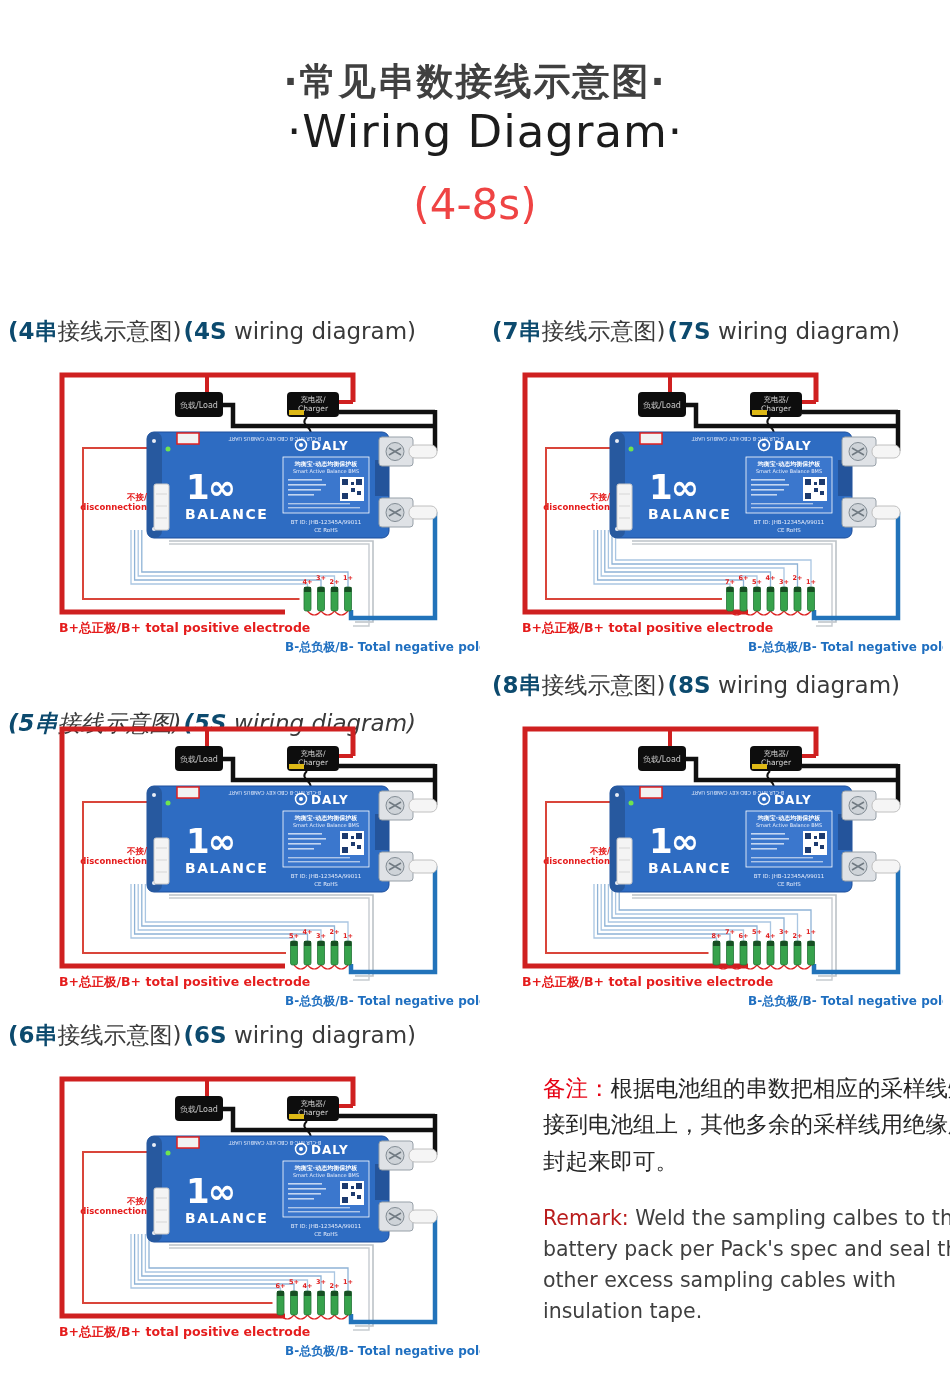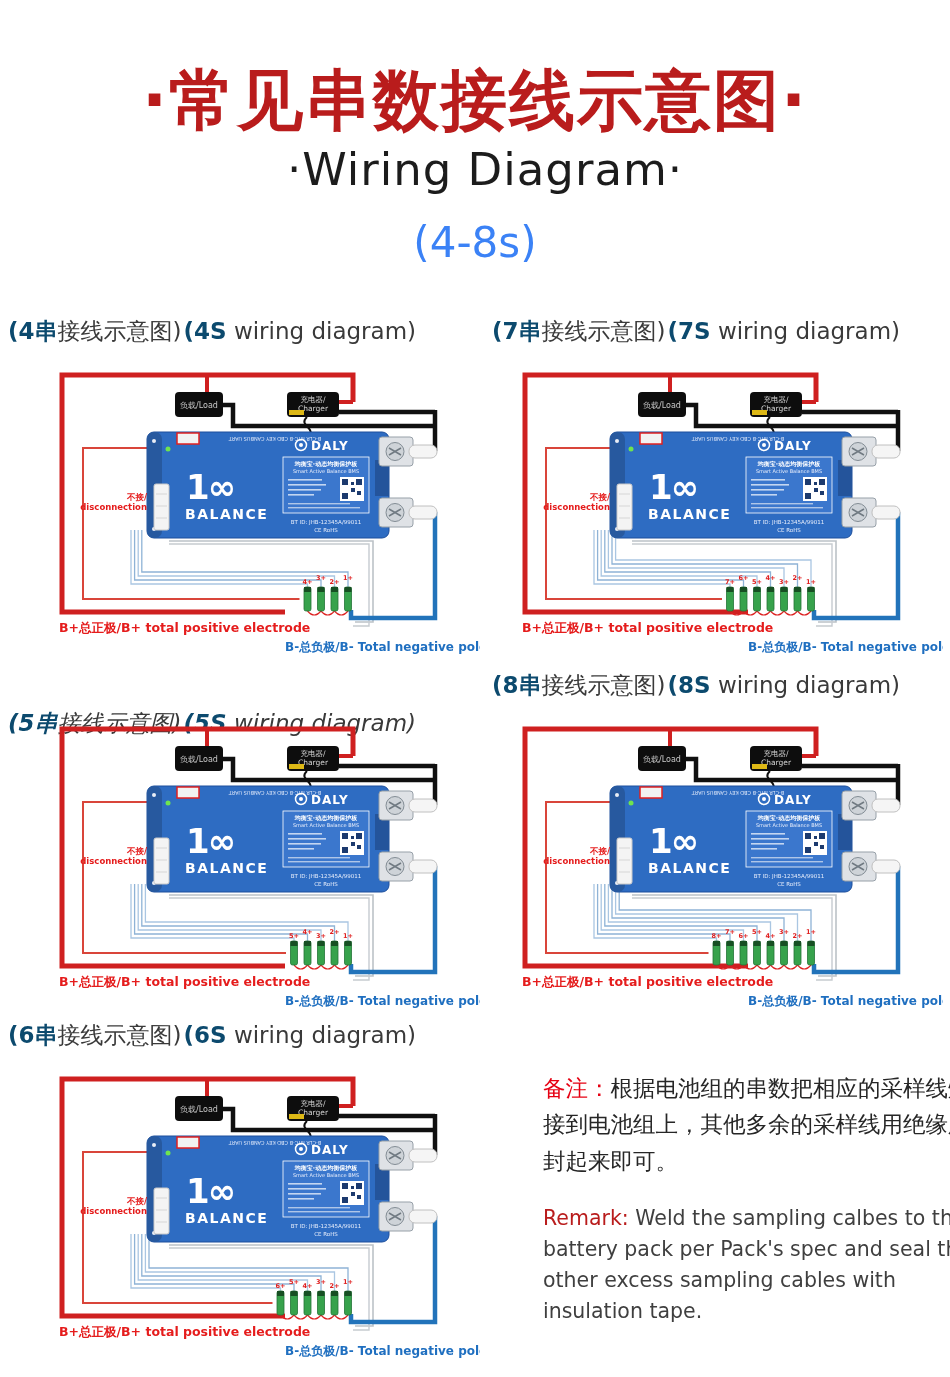--- a/index.html
+++ b/index.html
@@ -1,22 +1,22 @@
 <!DOCTYPE html>
 <html><head>
 <meta charset="utf-8">
 <style>
   * { margin:0; padding:0; box-sizing:border-box; }
   body { background:#ffffff; font-family:"DejaVu Sans","Liberation Sans",sans-serif; }
   .page { position:relative; width:950px; height:1377px; background:#ffffff; margin:0 auto; overflow:hidden; }
 
   .title-block { position:absolute; top:58px; left:0; width:950px; text-align:center; }
-  .title-zh { font-size:66px; font-weight:700; color:#b91c1c; letter-spacing:2px; line-height:1.3; }
+  .title-zh { font-size:37px; font-weight:700; color:#404040; letter-spacing:2px; line-height:1.3; }
   .title-en { font-size:45px; font-weight:400; color:#1c1c1c; letter-spacing:1px; line-height:1.15;padding-left:20px; }
-  .title-range { margin-top:22px; font-size:42px; font-weight:500; color:#3b82f6; }
+  .title-range { margin-top:22px; font-size:42px; font-weight:500; color:#ef4444; }
 
   .sec-header { position:absolute; white-space:nowrap; font-size:23px; color:#3a3a3a; }
   .sec-header .zh b, .sec-header .en b { font-weight:700; color:#0c4a6e; }
   .sec-header .zh { font-weight:500; }
   .sec-header .en { margin-left:2px; font-weight:400; }
 
   .diagram { position:absolute; width:445px; height:300px; }
   .diagram svg { width:445px; height:300px; display:block; font-family:"DejaVu Sans","Liberation Sans",sans-serif; }
 
   .remark { position:absolute; left:500px; top:1070px; width:438px;margin-left:43px; }

